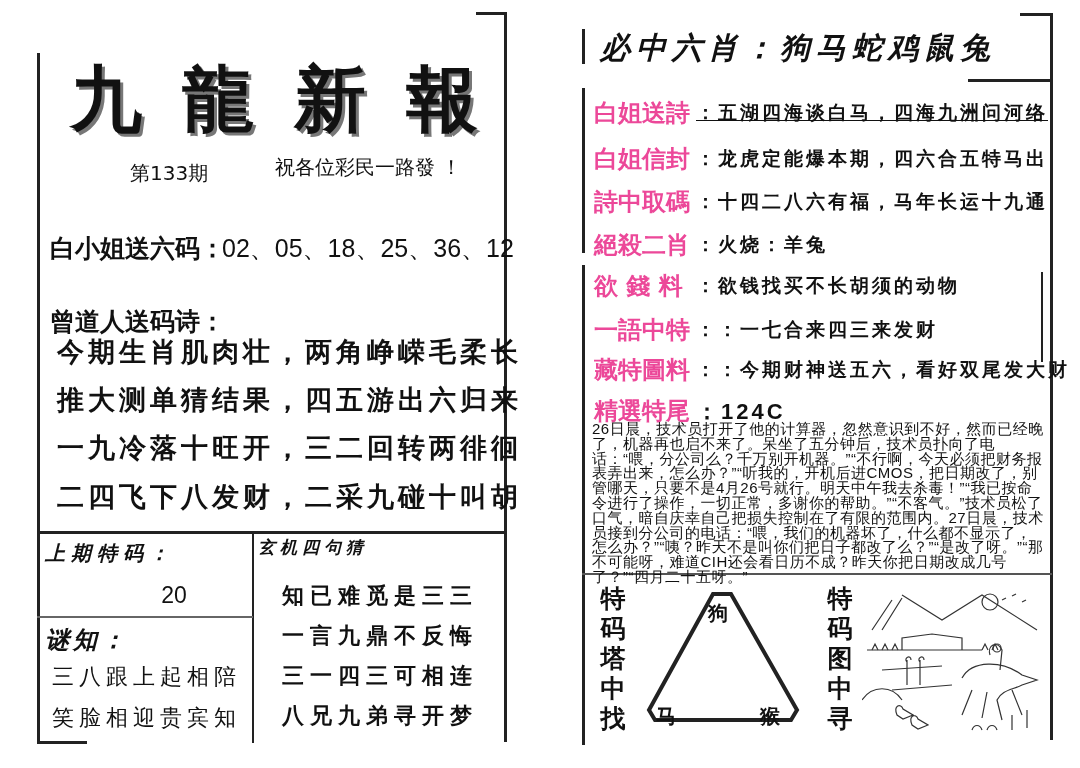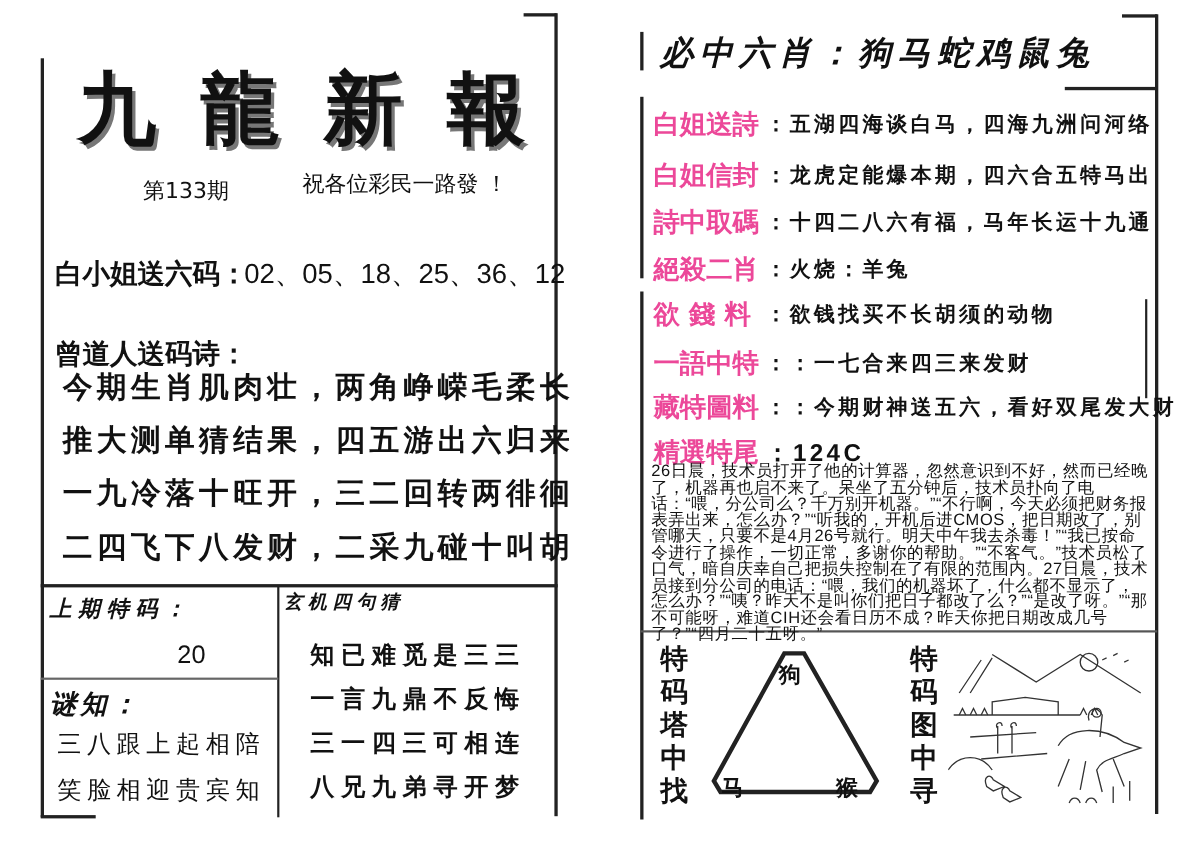--- a/index.html
+++ b/index.html
@@ -73,21 +73,21 @@
 <div class="ln" style="left:1050px;top:13px;width:3px;height:727px;"></div>
 <div class="ln" style="left:968px;top:79px;width:84px;height:3px;"></div>
 <div class="ln" style="left:582px;top:88px;width:3px;height:165px;"></div>
 <div class="ln" style="left:582px;top:265px;width:3px;height:480px;"></div>
 <div class="ln" style="left:1041px;top:272px;width:2px;height:90px;"></div>
 <div class="ln" style="left:582px;top:573px;width:470px;height:2px;background:#555;"></div>
 
 <div class="abs bixuan">必中六肖：狗马蛇鸡鼠兔</div>
 
 <div class="abs r-label" style="top:97px;">白姐送詩</div>
-<div class="abs r-text" style="left:696px;top:100px;">：五湖四海谈白马，四海九洲问河络</div>
+<div class="abs r-text" style="left:696px;top:100px;text-decoration:underline;">：五湖四海谈白马，四海九洲问河络</div>
 <div class="abs r-label" style="top:143px;">白姐信封</div>
 <div class="abs r-text" style="left:696px;top:146px;">：龙虎定能爆本期，四六合五特马出</div>
 <div class="abs r-label" style="top:186px;">詩中取碼</div>
 <div class="abs r-text" style="left:696px;top:189px;">：十四二八六有福，马年长运十九通</div>
 <div class="abs r-label" style="top:229px;">絕殺二肖</div>
 <div class="abs r-text" style="left:696px;top:232px;">：火烧：羊兔</div>
 
 <div class="abs r-label" style="top:270px;">欲 錢 料</div>
 <div class="abs r-text" style="left:696px;top:273px;">：欲钱找买不长胡须的动物</div>
 <div class="abs r-label" style="top:314px;">一語中特</div>

